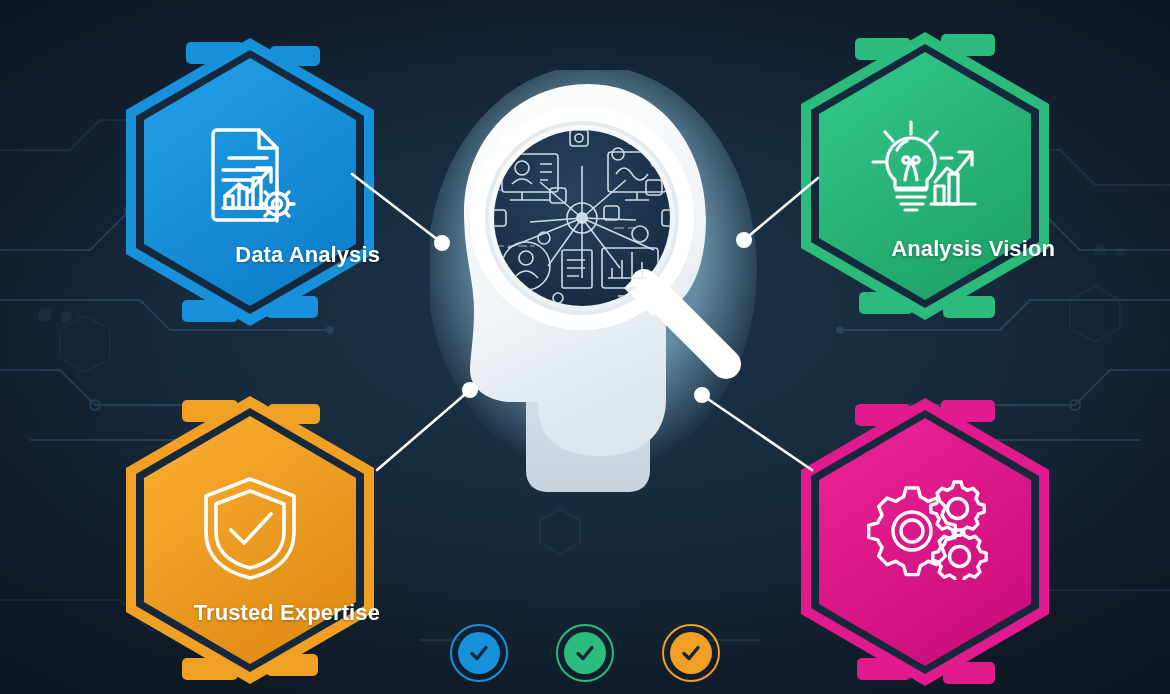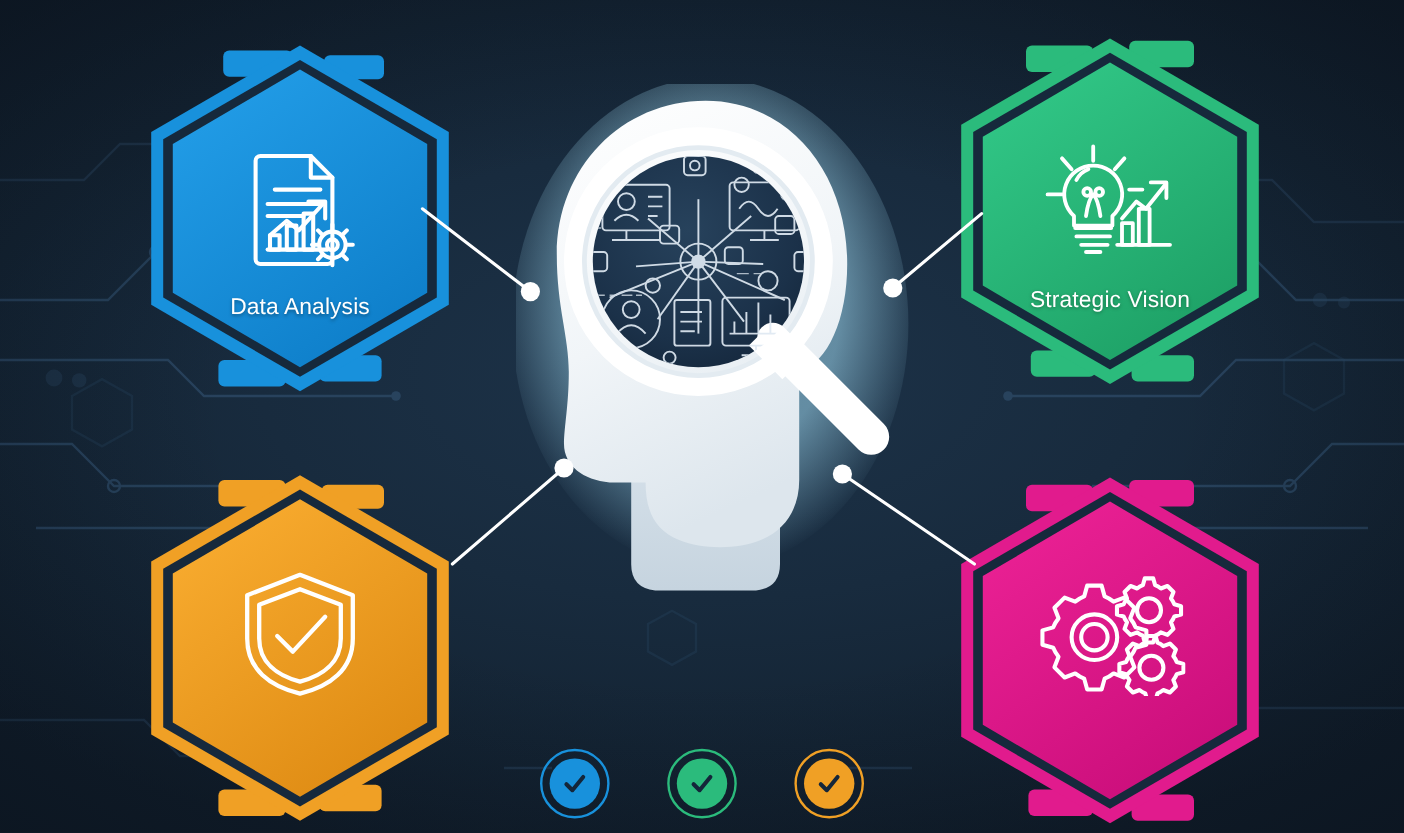--- a/index.html
+++ b/index.html
@@ -24,24 +24,24 @@
 
   
   .hexcard{
     position:absolute;
     width:260px;height:300px;
   }
   .hexcard .label{
     position:absolute;
     left:0;right:0;
     bottom:64px;
-    text-align:center;
+    text-align:right;
     color:#ffffff;
-    font-size:19px;
-    font-weight:normal;
+    font-size:22px;
+    font-weight:bold;
     letter-spacing:.1px;
     text-shadow:0 1px 3px rgba(0,0,0,.35);
     z-index:6;
   }
   .hexcard .glyph{
     position:absolute;
     left:50%;
     top:92px;
     transform:translateX(-50%);
     z-index:6;
@@ -362,21 +362,21 @@
       <path d="M38 92 h12"></path>
 
       <path d="M68 86 v-18 h9 v18 z"></path>
       <path d="M82 86 v-30 h9 v30 z"></path>
       <path d="M64 86 h44"></path>
 
       <path d="M68 64 L80 50 L88 56 L104 36"></path>
       <path d="M92 34 h13 v13"></path>
     </svg>
 
-    <div class="label">Strategic Vision</div>
+    <div class="label">Analysis Vision</div>
   </div>
 
   <div class="hexcard" style="left:120px;top:390px;">
     <svg width="260" height="300" viewBox="0 0 260 300" style="position:absolute;left:0;top:0;">
       <g fill="#f0a025">
         <rect x="8" y="118" width="22" height="58" rx="5"></rect>
         <rect x="230" y="118" width="22" height="58" rx="5"></rect>
         <rect x="62" y="10" width="56" height="22" rx="5"></rect>
         <rect x="148" y="14" width="52" height="20" rx="5"></rect>
         <rect x="62" y="268" width="56" height="22" rx="5"></rect>
@@ -392,20 +392,21 @@
       </defs>
       <polygon points="130,26 236,88 236,212 130,274 24,212 24,88" fill="url(#gOrange)"></polygon>
     </svg>
 
     <svg class="glyph" width="104" height="108" viewBox="0 0 104 108" style="top:84px;" fill="none" stroke="#ffffff" stroke-width="3.6" stroke-linecap="round" stroke-linejoin="round">
       <path d="M52 5 L96 22 v36 c0 26 -19 40 -44 46 C27 98 8 84 8 58 V22 Z"></path>
       <path d="M52 17 L86 30 v28 c0 20 -15 31 -34 36 C33 89 18 78 18 58 V30 Z"></path>
       <path d="M33 56 L46 69 L73 40"></path>
     </svg>
 
+    <div class="label">Trusted Expertise</div>
   </div>
 
   <div class="hexcard" style="left:795px;top:392px;">
     <svg width="260" height="300" viewBox="0 0 260 300" style="position:absolute;left:0;top:0;">
       <g fill="#e11b8d">
         <rect x="8" y="118" width="22" height="58" rx="5"></rect>
         <rect x="230" y="118" width="22" height="58" rx="5"></rect>
         <rect x="60" y="12" width="56" height="22" rx="5"></rect>
         <rect x="146" y="8" width="54" height="22" rx="5"></rect>
         <rect x="62" y="266" width="54" height="22" rx="5"></rect>

